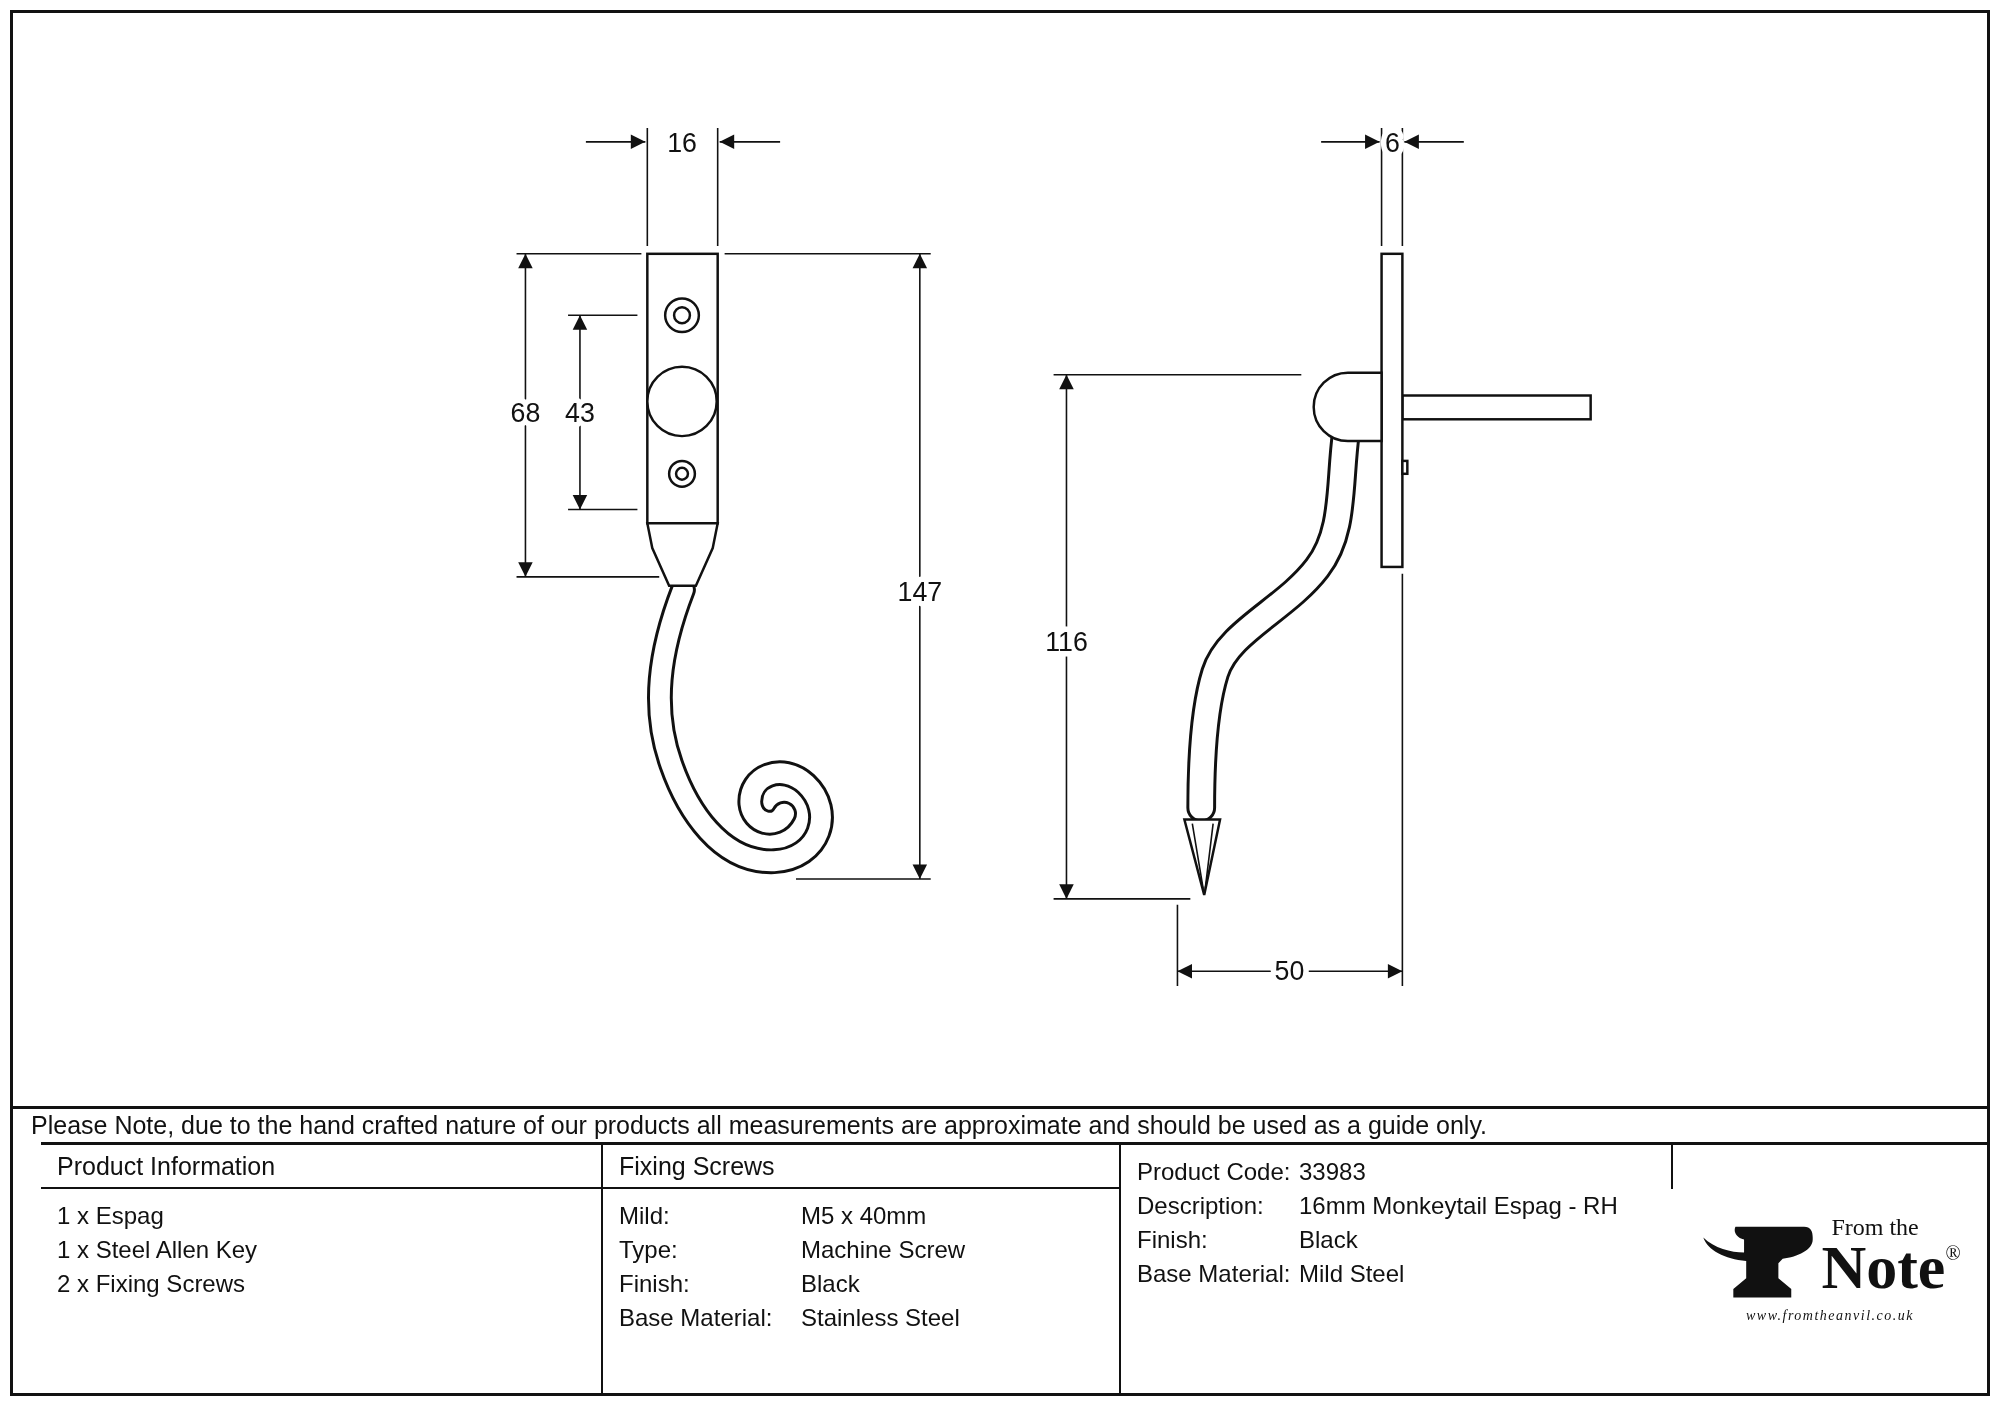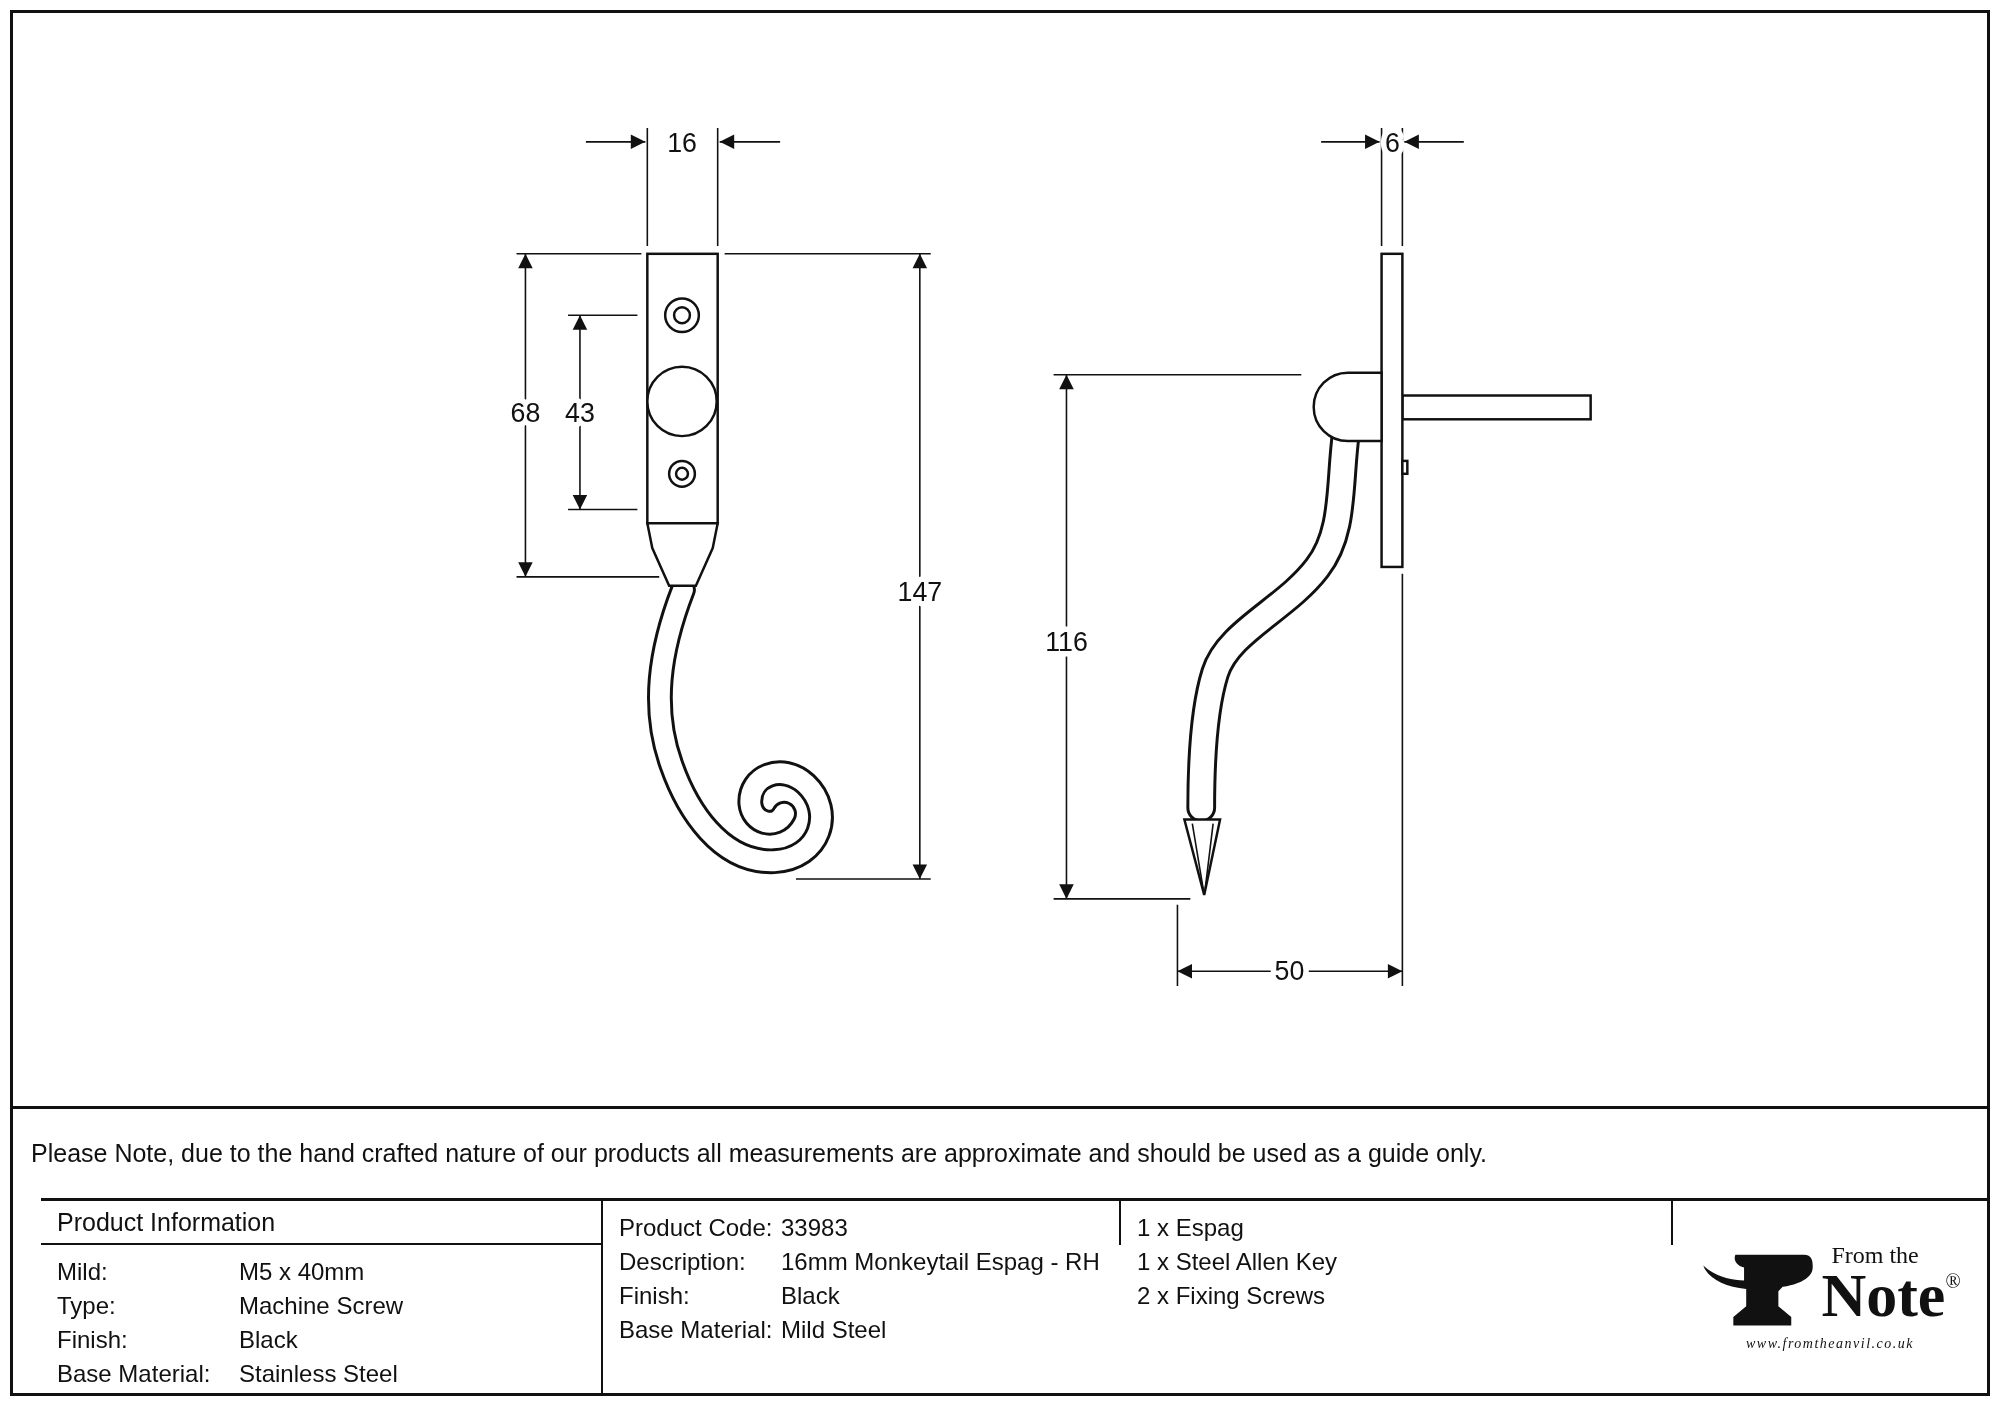--- a/index.html
+++ b/index.html
@@ -10,21 +10,21 @@
 
   
   .outline{fill:#fff;stroke:#111;stroke-width:2.5;}
   .tube-b{fill:none;stroke:#111;stroke-linecap:round;}
   .tube-w{fill:none;stroke:#fff;stroke-linecap:round;}
   .dimline{stroke:#111;stroke-width:1.6;fill:none;}
   .dimtext{font:27px "Liberation Sans",sans-serif;fill:#111;text-anchor:middle;
            paint-order:stroke;stroke:#fff;stroke-width:11px;stroke-linejoin:round;}
 
   
-  .note-row{border-top:3px solid #111;flex:0 0 auto;padding:30px 18px;font-size:25px;}
+  .note-row{border-top:3px solid #111;flex:0 0 auto;padding:2px 18px;font-size:25px;}
 
   
   .info-table{border-top:3px solid #111;flex:1 1 auto;display:grid;
               grid-template-columns:562px 518px 552px 1fr;grid-template-rows:44px 1fr;margin-left:28px;}
   .th{border-right:2.5px solid #111;border-bottom:2.5px solid #111;display:flex;align-items:center;
       padding-left:16px;font-size:25px;}
   .td{border-right:2.5px solid #111;padding:10px 0 0 16px;font-size:24px;}
   .row{display:flex;line-height:34px;}
   .row .lbl{width:162px;flex:0 0 auto;}
   .col3 .lbl{width:182px;}
@@ -124,20 +124,21 @@
     </svg>
   </div>
 
   <div class="note-row">
     <span>Please Note, due to the hand crafted nature of our products all measurements are approximate and should be used as a guide only.</span>
   </div>
 
   <div class="info-table">
 
     <div class="th">Product Information</div>
+    <div class="th">Fixing Screws</div>
 
     <div class="logo-cell">
       <div class="brand">
         <svg width="118" height="78" viewBox="0 0 110 72">
           <path fill="#111" d="M4,14 C14,24 30,28 42,28 L42,16 C34,14 32,8 34,4 L98,4 C104,4 106,8 106,14 L106,16 C106,26 92,32 78,34 L74,38 L74,52 L86,62 L86,70 L32,70 L32,62 L44,52 L44,36 C24,34 8,26 4,14 Z"></path>
         </svg>
         <div class="brand-text">
           <span class="brand-top">From the</span>
           <span class="brand-main"><span>Note</span><sup>®</sup></span>
         </div>

